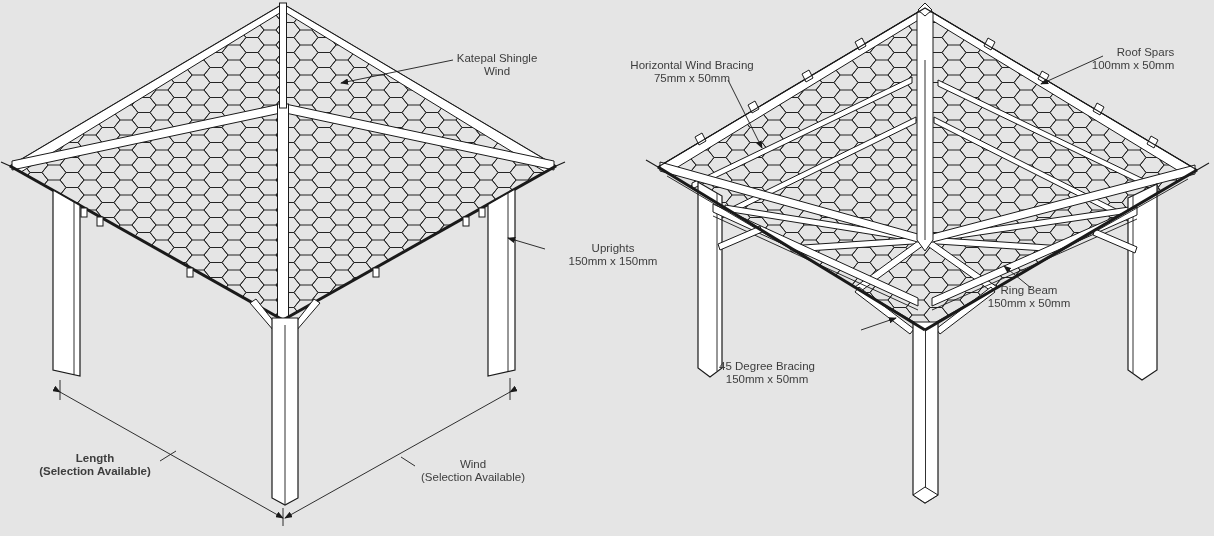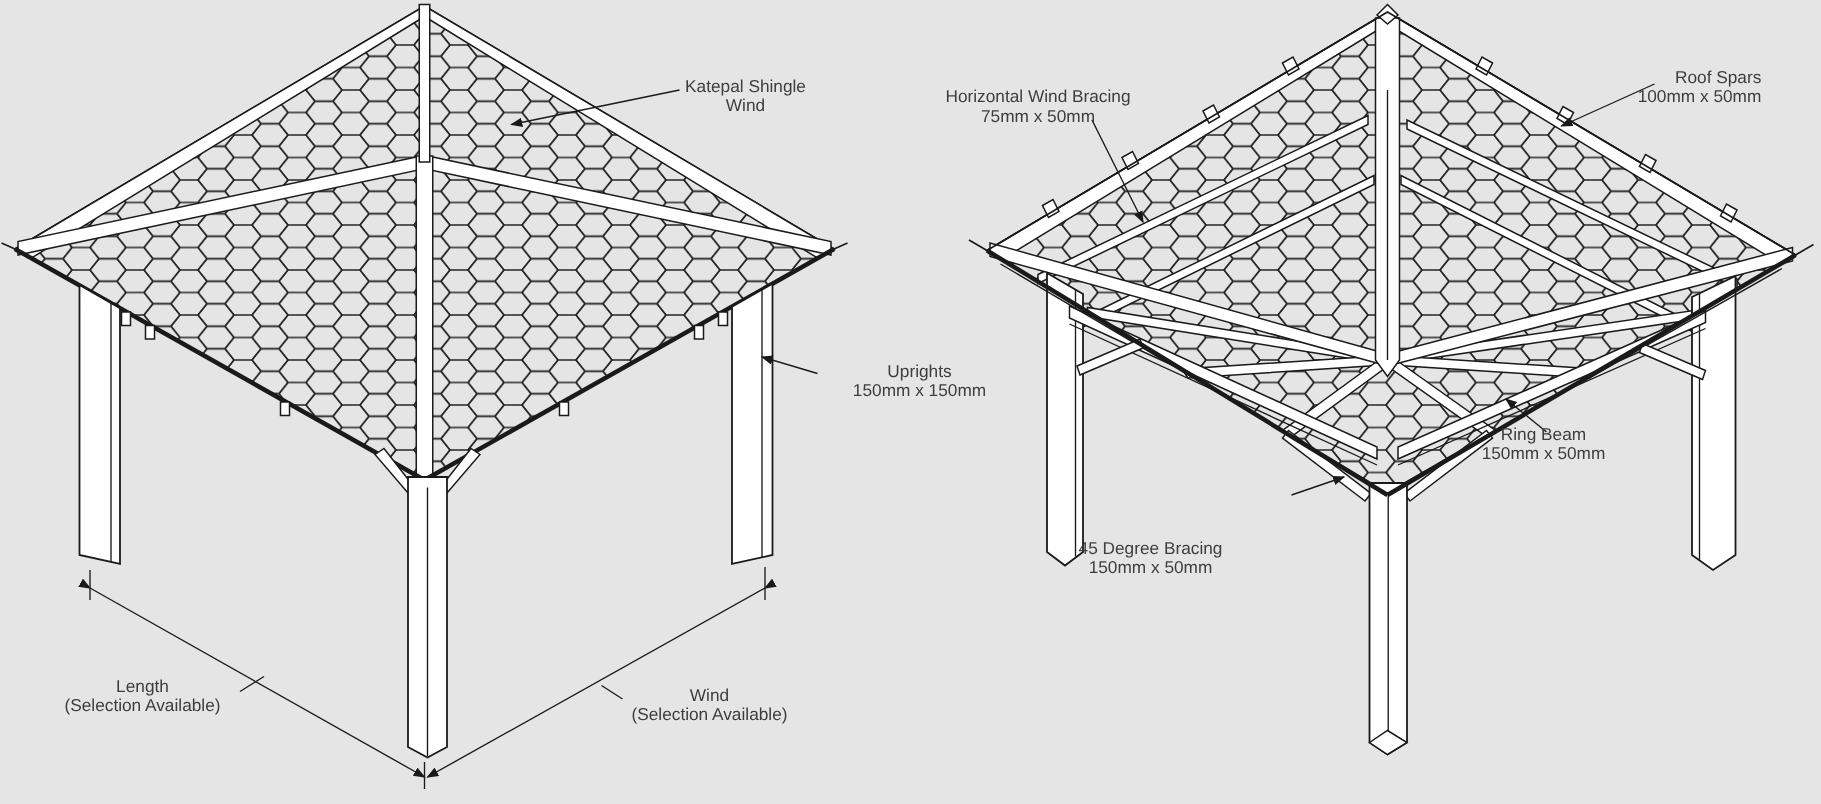--- a/index.html
+++ b/index.html
@@ -181,21 +181,21 @@
   </svg>
 
   <div class="lbl" style="left:497px;top:52px;">
     <div>Katepal Shingle</div>
     <div>Wind</div>
   </div>
   <div class="lbl" style="left:569px;top:242px;margin-left:44px;">
     <div>Uprights</div>
     <div>150mm x 150mm</div>
   </div>
-  <div class="lbl" style="left:95px;top:452px;">
+  <div class="lbl" style="left:95px;top:452px;font-weight:bold;">
     <div>Length</div>
     <div>(Selection Available)</div>
   </div>
   <div class="lbl" style="left:473px;top:458px;">
     <div>Wind</div>
     <div>(Selection Available)</div>
   </div>
   <div class="lbl" style="left:692px;top:59px;">
     <div>Horizontal Wind Bracing</div>
     <div>75mm x 50mm</div>

